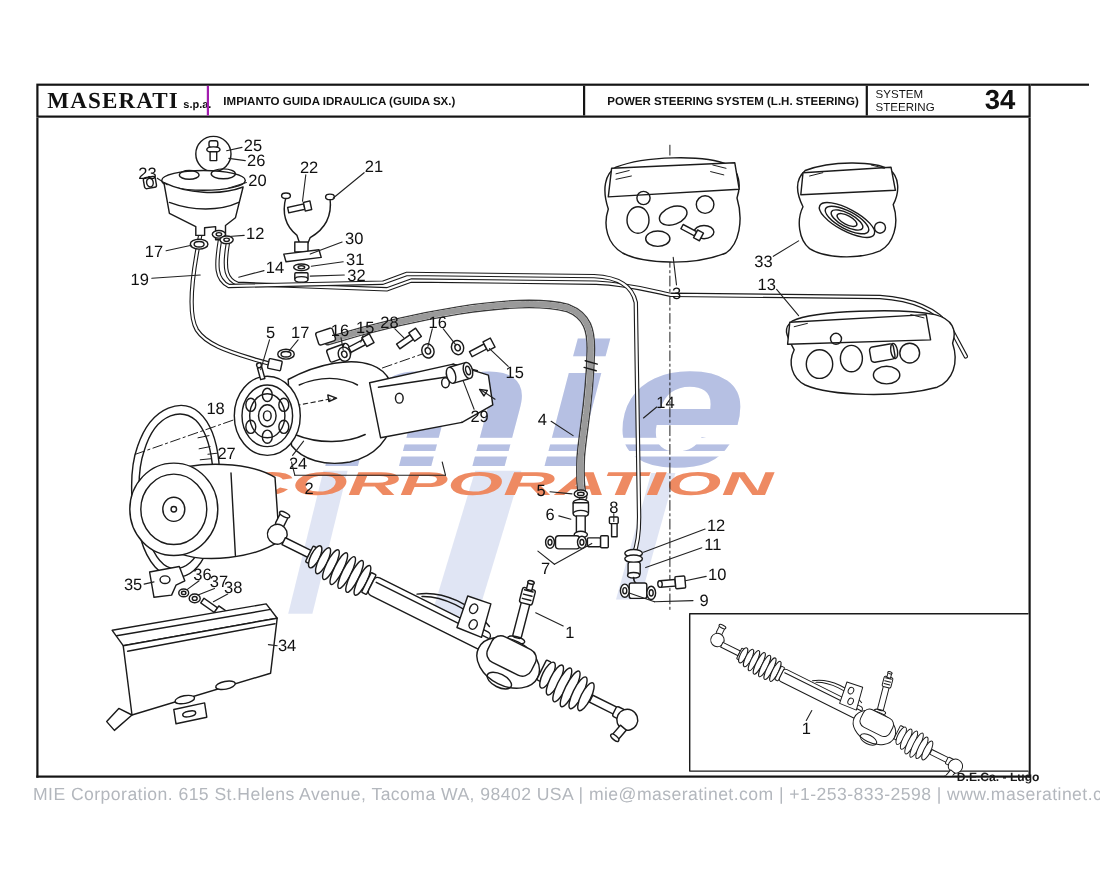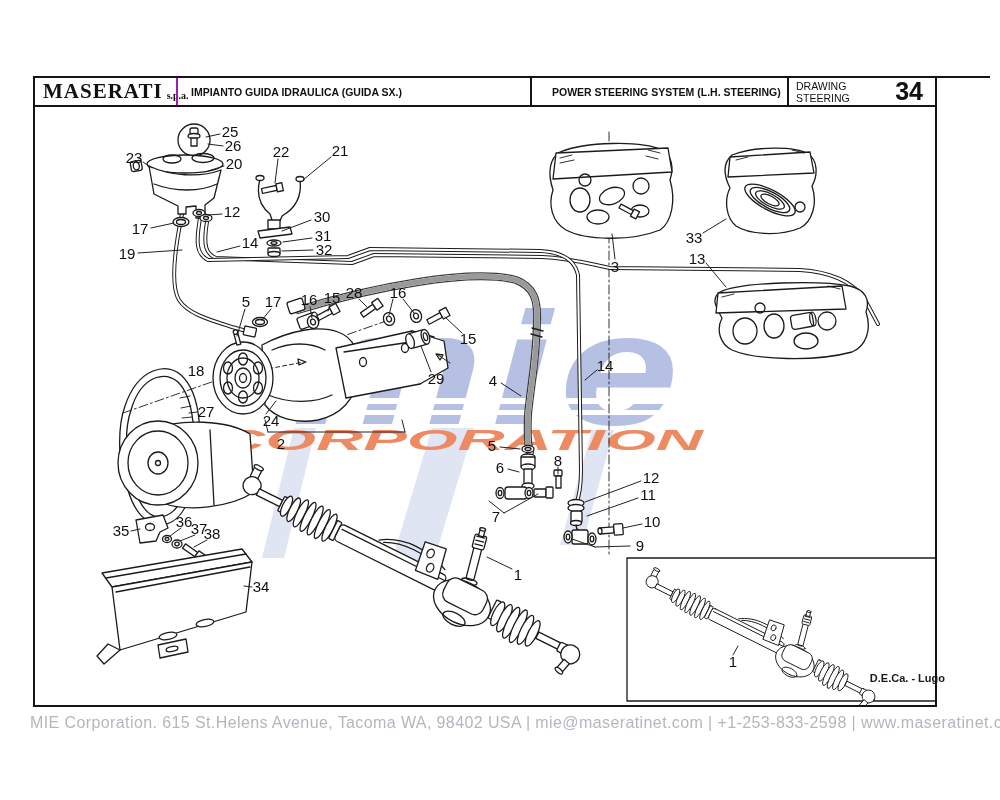--- a/index.html
+++ b/index.html
@@ -3,23 +3,23 @@
 <meta charset="utf-8">
 <style>
   html,body{margin:0;padding:0;background:#ffffff;}
   .sheet{position:relative;width:1000px;height:800px;background:#fff;overflow:hidden;
          font-family:"Liberation Sans",sans-serif;}
   
   .hdr{position:absolute;left:33px;top:76px;width:904px;height:31px;
        border:2px solid #141414;box-sizing:border-box;display:flex;background:#fff;z-index:5;}
   .hdr-ext{position:absolute;left:937px;top:76px;width:53px;height:2px;background:#141414;z-index:5;}
   .cell{box-sizing:border-box;height:100%;display:flex;align-items:center;}
-  .c-brand{width:141px;padding-left:8px;}
+  .c-brand{width:153px;padding-left:8px;}
   .brand{font-family:"Liberation Serif",serif;font-weight:bold;font-size:21px;color:#111;letter-spacing:1px;}
-  .brand-sfx{font-family:Liberation Serif, serif;font-weight:bold;font-size:10px;color:#111;margin-left:4px;margin-top:7px;}
+  .brand-sfx{font-family:Liberation Sans, sans-serif;font-weight:bold;font-size:10px;color:#111;margin-left:4px;margin-top:7px;}
   .c-it{flex:1;border-left:2px solid #a21caf;padding-left:13px;font-size:10.5px;font-weight:bold;color:#111;}
   .c-en{width:257px;border-left:2px solid #141414;padding-left:20px;font-size:10.5px;font-weight:bold;color:#111;}
   .c-tav{width:148px;border-left:2px solid #141414;padding-left:7px;justify-content:space-between;padding-right:12px;}
   .tav{font-size:10.5px;line-height:12px;color:#111;}
   .dnum{font-size:25px;font-weight:bold;color:#111;}
   
   .draw{position:absolute;left:33px;top:107px;width:904px;height:600px;
         border:2px solid #141414;border-top:none;box-sizing:border-box;background:#fff;}
   svg{display:block;}
   .art *{stroke:#1b1b1b;fill:none;stroke-width:1.3;stroke-linecap:round;stroke-linejoin:round;}
@@ -34,40 +34,40 @@
   .art .hoseB{stroke:#9a9a9a;stroke-width:5.5;stroke-dasharray:2 2;}
   .art .wm-mie{font-family:"Liberation Sans",sans-serif;font-weight:bold;font-style:italic;
        font-size:160px;fill:#b6c0e3;stroke:none;letter-spacing:6px;}
   .art .wm-corp{font-family:"Liberation Sans",sans-serif;font-weight:bold;font-style:italic;
        font-size:30px;fill:#ee8a62;stroke:none;}
   .art .wm-echo{fill:#ccd4ed;stroke:none;opacity:0.6;}
   .art .slit{fill:#fff;stroke:none;}
   .art .co{font-family:"Liberation Sans",sans-serif;font-size:15px;fill:#101010;stroke:none;}
   .art .ld{stroke:#222;stroke-width:1;fill:none;}
   
-  .credit{position:absolute;left:845px;top:672px;width:100px;text-align:right;
+  .credit{position:absolute;left:845px;top:701px;width:100px;text-align:right;
           font-size:11px;font-weight:bold;color:#1a1a1a;z-index:6;}
   .footer{position:absolute;left:30px;top:714px;width:945px;font-size:16px;
           color:#b3b7bd;letter-spacing:0.4px;white-space:nowrap;}
 </style>
 </head>
 <body>
 
 <div class="sheet">
 
   <div class="hdr">
     <div class="cell c-brand">
       <span class="brand">MASERATI</span>
       <span class="brand-sfx">s.p.a.</span>
     </div>
     <div class="cell c-it">IMPIANTO GUIDA IDRAULICA (GUIDA SX.)</div>
     <div class="cell c-en">POWER STEERING SYSTEM (L.H. STEERING)</div>
     <div class="cell c-tav">
       <div class="tav">
-        <div>DRAWING</div>
+        <div>SYSTEM</div>
         <div>STEERING</div>
       </div>
       <div class="dnum">34</div>
     </div>
   </div>
   <div class="hdr-ext"></div>
 
   <div class="draw">
   <svg class="art" width="900" height="598" viewBox="35 107 900 598" xmlns="http://www.w3.org/2000/svg">
 

